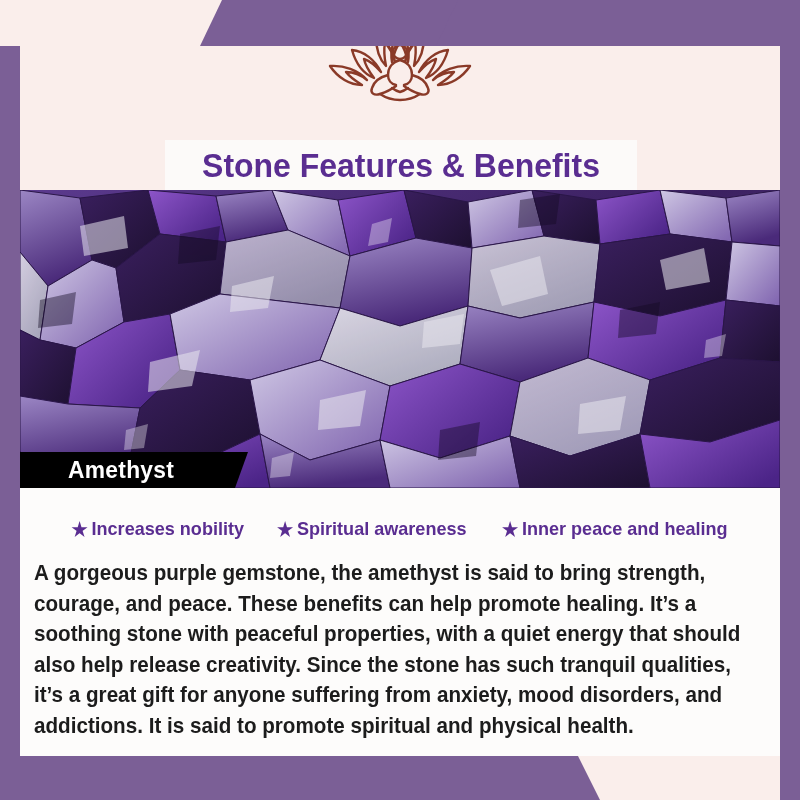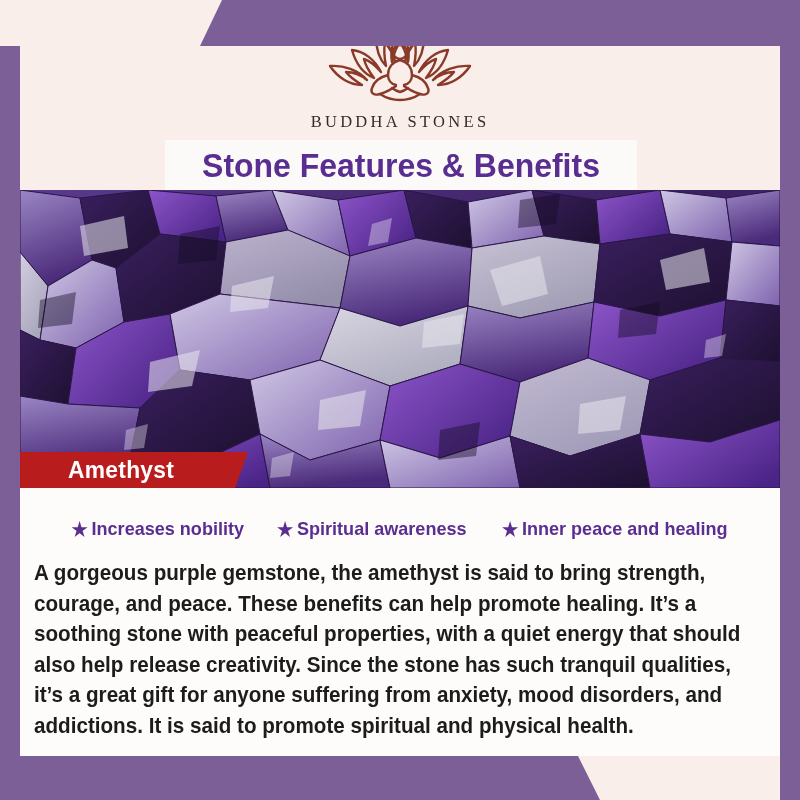--- a/index.html
+++ b/index.html
@@ -40,21 +40,21 @@
   }
 
   
   .photo{position:absolute;left:20px;top:190px;width:760px;height:298px;
          overflow:hidden;z-index:10;background:#3a1f63;}
   .photo svg{display:block;width:760px;height:298px;}
 
   
   .stone-banner{
     position:absolute;left:20px;top:452px;width:228px;height:36px;z-index:14;
-    background:#b91c1c;
+    background:#000000;
     clip-path:polygon(0 0,100% 0,calc(100% - 13px) 100%,0 100%);
     text-align:right;
   }
   .stone-banner span{
     position:absolute;left:48px;top:50%;transform:translateY(-50%) scaleX(.95);
     transform-origin:left center;
     font-family:"Liberation Sans Narrow","Liberation Sans",sans-serif;
     font-weight:700;font-size:24px;color:#ffffff;white-space:nowrap;
     letter-spacing:.3px;
   }
@@ -205,21 +205,20 @@
       <path d="M156 44 C148 56 136 63 124 63 C132 58 137 54 140 50 C133 50 125 53 119 58 C128 48 142 43 156 44 Z"></path>
       <circle cx="86" cy="30" r="7"></circle>
       <path d="M86 38 C78 40 74 46 74 53 C74 58 77 62 82 63"></path>
       <path d="M86 38 C94 40 98 46 98 53 C98 58 95 62 90 63"></path>
       <path d="M74 53 C66 55 60 60 58 66 C56 71 60 74 66 72 C72 70 78 67 82 64"></path>
       <path d="M98 53 C106 55 112 60 114 66 C116 71 112 74 106 72 C100 70 94 67 90 64"></path>
       <path d="M66 72 C72 76 80 78 86 78 C92 78 100 76 106 72"></path>
       <path d="M78 66 C82 69 86 70 86 70 C86 70 90 69 94 66"></path>
     </g>
   </svg>
-  <div class="brand">BUDDHA STONES</div>
 </div>
 
 <div class="title-band"></div>
 <div class="title-text">Stone Features &amp; Benefits</div>
 
 <div class="stone-banner">
   <span>Amethyst</span>
 </div>
 
 <div class="content"></div>

